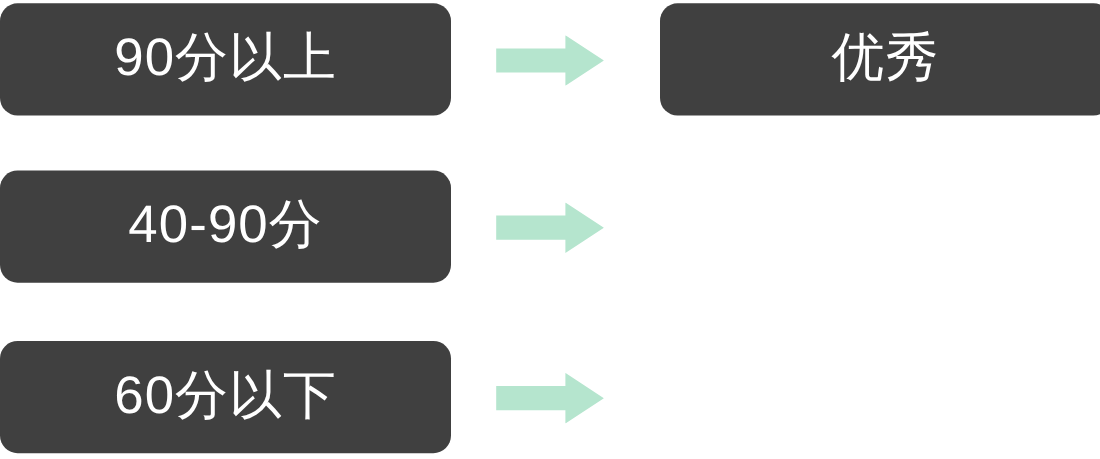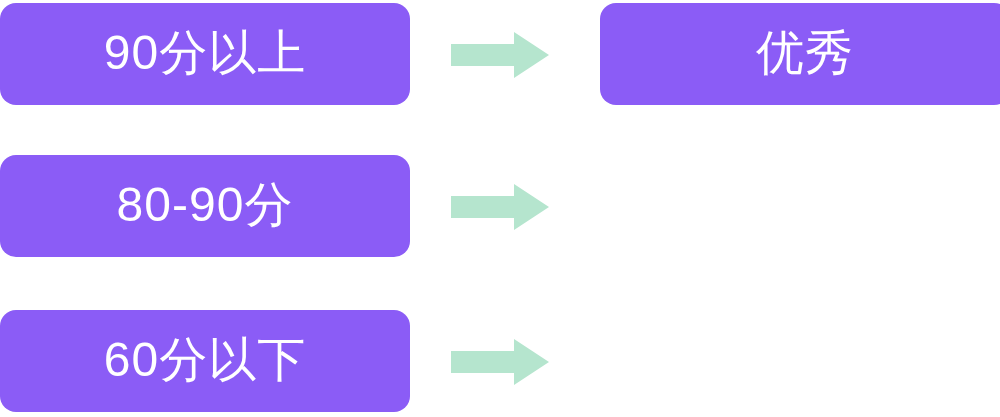--- a/index.html
+++ b/index.html
@@ -26,21 +26,21 @@
     height: 102px;
   }
   .row-1 { top: 3px; }
   .row-2 { top: 155px; }
   .row-3 { top: 310px; }
 
   .box {
     position: absolute;
     top: 0;
     height: 102px;
-    background: #8b5cf6;
+    background: #404040;
     border-radius: 16px;
     display: flex;
     align-items: center;
     justify-content: center;
     box-sizing: border-box;
   }
   .box-left {
     left: 0;
     width: 410px;
   }
@@ -86,21 +86,21 @@
         <polygon points="0,12 63,12 63,0 98,23 63,46 63,34 0,34" fill="#b5e5ce"></polygon>
       </svg>
     </div>
     <div class="box box-right">
       <span class="box-label">优秀</span>
     </div>
   </div>
 
   <div class="row row-2">
     <div class="box box-left">
-      <span class="box-label">80-90分</span>
+      <span class="box-label">40-90分</span>
     </div>
     <div class="arrow">
       <svg viewBox="0 0 98 46" xmlns="http://www.w3.org/2000/svg" aria-hidden="true">
         <polygon points="0,12 63,12 63,0 98,23 63,46 63,34 0,34" fill="#b5e5ce"></polygon>
       </svg>
     </div>
   </div>
 
   <div class="row row-3">
     <div class="box box-left">

